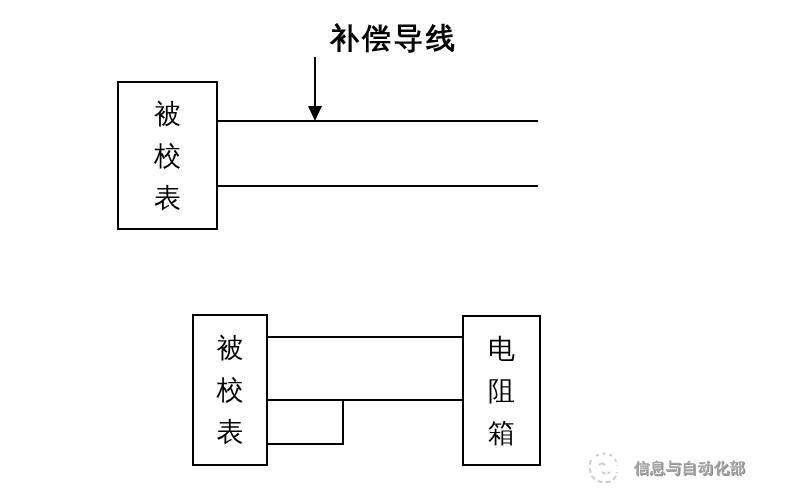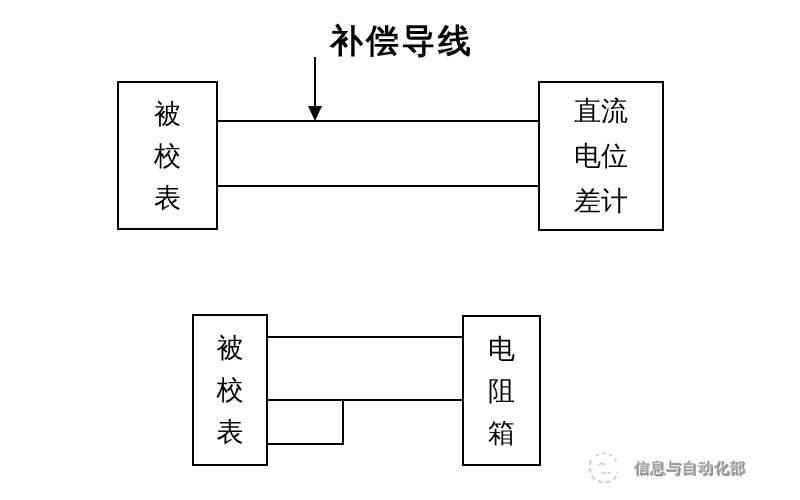--- a/index.html
+++ b/index.html
@@ -28,21 +28,21 @@
   .lh42 .row { line-height: 42px; }
   .lh45 .row { line-height: 45px; }
   .wire {
     position: absolute;
     background: #000000;
   }
   #title-label {
     position: absolute;
     left: 330px;
     top: 19px;
-    font-size: 33px;
+    font-size: 29px;
     font-weight: bold;
     letter-spacing: 3px;
     color: #000000;
     white-space: nowrap;
   }
   #arrow-line {
     position: absolute;
     left: 314px;
     top: 57px;
     width: 2px;
@@ -97,25 +97,20 @@
 
   <div id="arrow-line"></div>
   <div id="arrow-head"></div>
 
   <div id="box-top-left" class="box lh42">
     <span class="row">被</span>
     <span class="row">校</span>
     <span class="row">表</span>
   </div>
 
-  <div id="box-top-right" class="box lh45">
-    <span class="row">直流</span>
-    <span class="row">电位</span>
-    <span class="row">差计</span>
-  </div>
 
   <div id="wire-top-1" class="wire"></div>
   <div id="wire-top-2" class="wire"></div>
 
   <div id="box-bottom-left" class="box lh42">
     <span class="row">被</span>
     <span class="row">校</span>
     <span class="row">表</span>
   </div>
 

